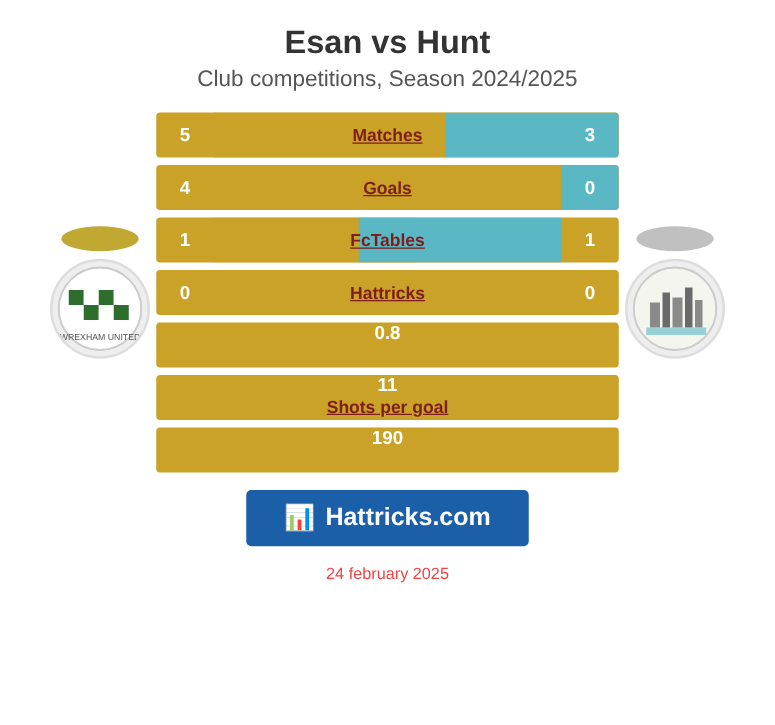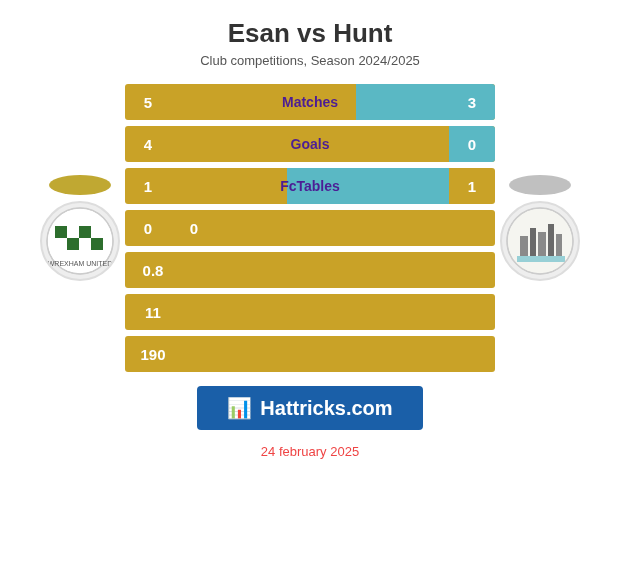--- a/index.html
+++ b/index.html
@@ -18,21 +18,21 @@
       align-items: center;
       padding: 18px 10px 8px;
     }
     .title {
       font-size: 26px;
       font-weight: bold;
       color: #333;
       margin-bottom: 4px;
     }
     .subtitle {
-      font-size: 13px;
+      font-size: 18px;
       color: #555;
       margin-bottom: 16px;
     }
     .main-content {
       display: flex;
       flex-direction: row;
       align-items: center;
       width: 100%;
       justify-content: center;
       gap: 0;
@@ -70,22 +70,23 @@
       font-weight: bold;
       color: #fff;
       z-index: 2;
       flex-shrink: 0;
     }
     .stat-label {
       flex: 1;
       text-align: center;
       font-size: 14px;
       font-weight: bold;
-      color: #4c1d95;
+      color: #7f1d1d;
       z-index: 2;
+      text-decoration: underline;
     }
     .stat-right-val {
       width: 46px;
       text-align: center;
       font-size: 15px;
       font-weight: bold;
       color: #fff;
       z-index: 2;
       flex-shrink: 0;
     }
@@ -111,20 +112,21 @@
     .stat-row-goals .bar-right { width: 46px; right: 0; background: #5ab8c4; }
     
     .stat-row-assists .bar-left { width: calc(50% - 23px); left: 46px; background: #c9a227; }
     .stat-row-assists .bar-right { width: calc(50% - 23px); right: 46px; background: #5ab8c4; }
     
     .stat-row-hattricks .bar-left { width: 0; left: 46px; background: #c9a227; }
     .stat-row-hattricks .bar-right { width: 0; right: 46px; background: #5ab8c4; }
     
     .stat-row-single {
       display: flex;
+      flex-direction: column;
       align-items: center;
       width: 100%;
       height: 36px;
       background: #c9a227;
       border-radius: 3px;
       position: relative;
       overflow: hidden;
     }
     .stat-row-single .stat-left-val {
       width: 56px;
@@ -213,29 +215,31 @@
         <div class="bar-right"></div>
         <div class="stat-left-val">1</div>
         <div class="stat-label">FcTables</div>
         <div class="stat-right-val">1</div>
       </div>
 
       <div class="stat-row stat-row-hattricks">
         <div class="bar-left"></div>
         <div class="bar-right"></div>
         <div class="stat-left-val">0</div>
+        <div class="stat-label">Hattricks</div>
         <div class="stat-right-val">0</div>
       </div>
 
       <div class="stat-row-single">
         <div class="stat-left-val">0.8</div>
       </div>
 
       <div class="stat-row-single">
         <div class="stat-left-val">11</div>
+        <div class="stat-label">Shots per goal</div>
       </div>
 
       <div class="stat-row-single">
         <div class="stat-left-val">190</div>
       </div>
 
     </div>
 
     <div class="logo-right">
       <div style="display:flex;flex-direction:column;align-items:center;">

